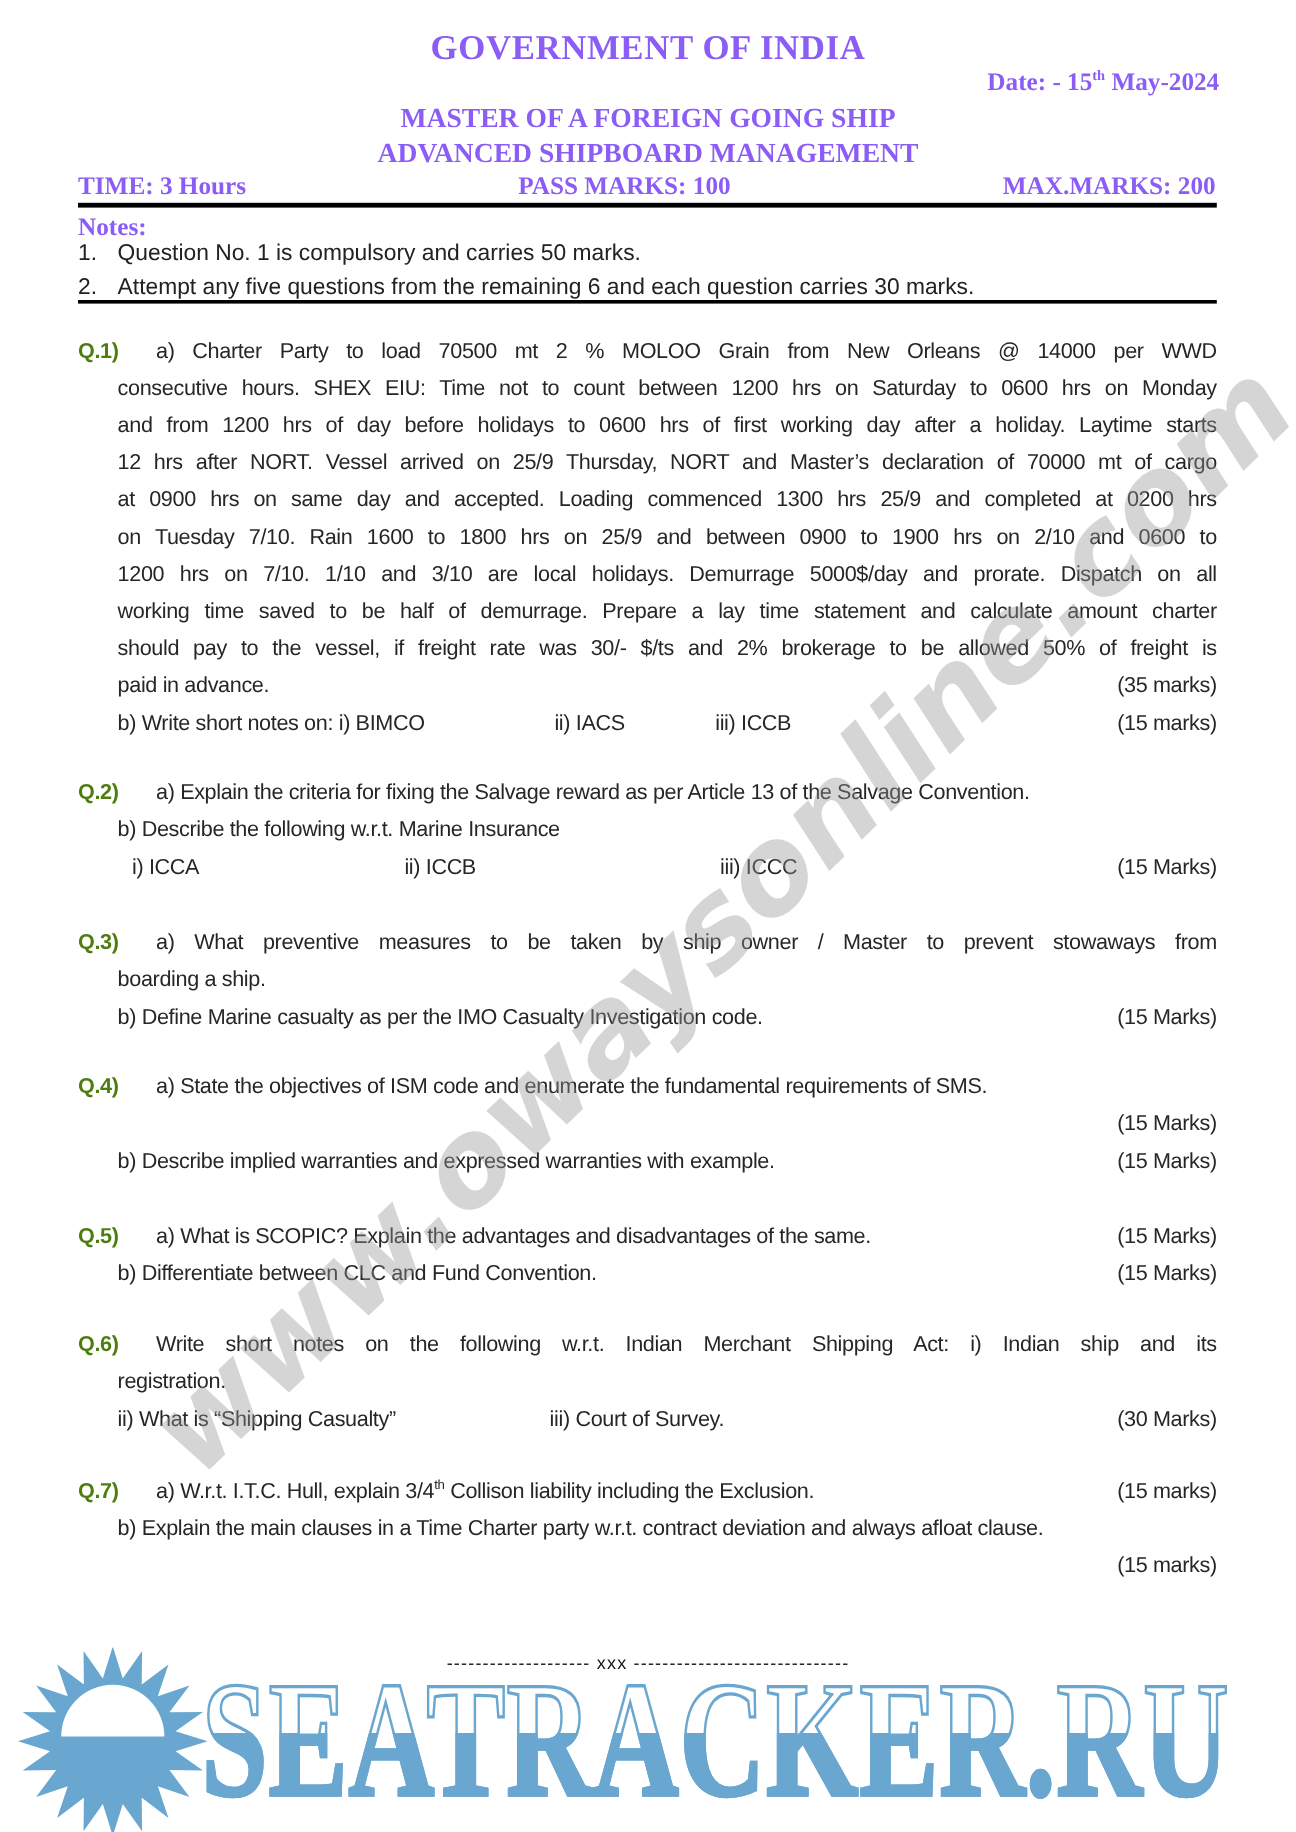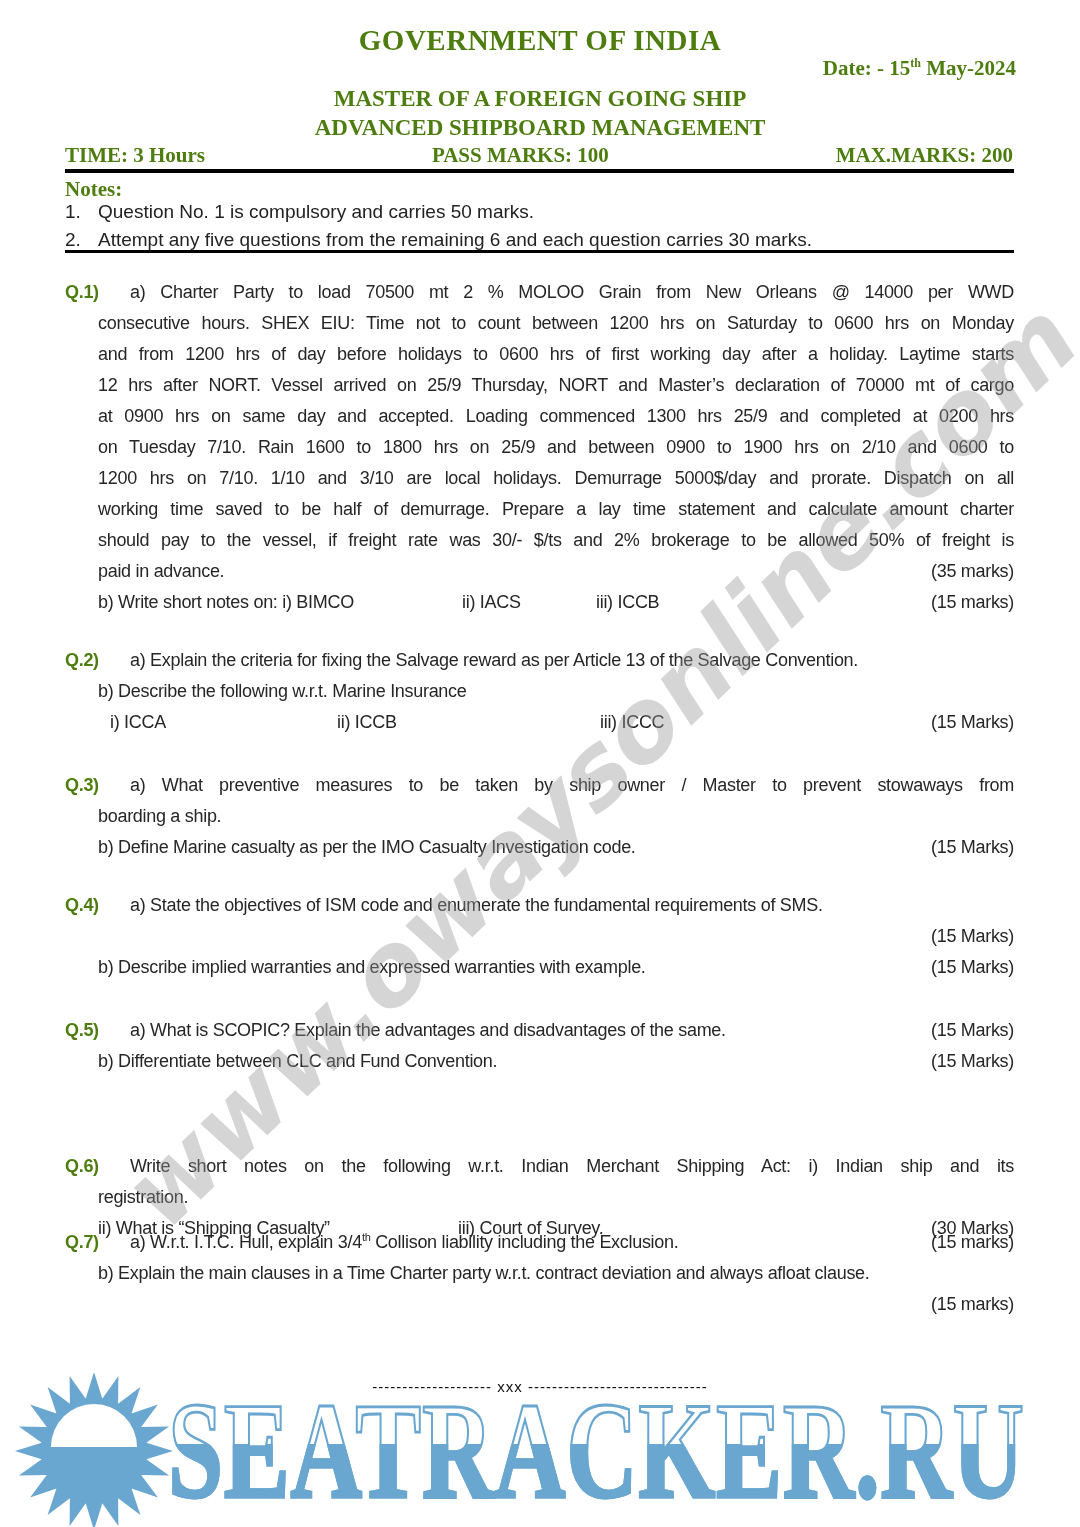--- a/index.html
+++ b/index.html
@@ -1,21 +1,21 @@
 <!DOCTYPE html>
 <html><head>
 <meta charset="utf-8">
 <style>
   html,body{margin:0;padding:0;}
   body{
     width:1080px;height:1527px;background:#ffffff;color:#222;
     font-family:"Liberation Sans","DejaVu Sans",sans-serif;
     position:relative;overflow:hidden;
   }
-  .serif{font-family:"Liberation Serif","DejaVu Serif",serif;font-weight:bold;color:#4d7c0f;}
+  .serif{font-family:"Liberation Serif","DejaVu Serif",serif;font-weight:bold;color:#8b5cf6;}
   
   .doc-title{position:absolute;top:24px;left:0;width:100%;text-align:center;font-size:29px;letter-spacing:0.5px;}
   .date-line{position:absolute;top:56px;right:64px;font-size:21px;}
   .date-line sup{font-size:12px;vertical-align:super;line-height:0;}
   .subtitle1{position:absolute;top:86px;left:0;width:100%;text-align:center;font-size:23px;}
   .subtitle2{position:absolute;top:115px;left:0;width:100%;text-align:center;font-size:23px;}
   .time-row{position:absolute;top:143px;left:65px;right:67px;display:flex;justify-content:space-between;font-size:21px;}
   .rule1{position:absolute;top:169px;left:65px;right:66px;height:4px;background:#000;}
   .notes-head{position:absolute;top:177px;left:65px;font-size:21px;text-decoration-thickness:2px;text-underline-offset:3px;}
   .note-item{position:absolute;left:65px;right:67px;display:flex;font-size:19px;line-height:26px;}
@@ -28,21 +28,21 @@
   .jline{text-align:justify;text-align-last:justify;text-justify:inter-word;}
   .first-indent{text-indent:32px;}
   .row{display:flex;}
   .row .marks{margin-left:auto;flex:none;text-align:left;}
   .c1{width:364px;flex:none;} .c2{width:134px;flex:none;}
   .c3{width:227px;flex:none;margin-left:12px;} .c4{width:263px;flex:none;}
   .c5{width:360px;flex:none;}
   .grow{flex:1;}
   sup.small{font-size:11px;vertical-align:super;line-height:0;}
   .q1{top:277px;} .q2{top:645px;} .q3{top:770px;} .q4{top:890px;}
-  .q5{top:1015px;} .q6{top:1151px;} .q7{top:1227px;}
+  .q5{top:1015px;} .q6{top:1105px;} .q7{top:1227px;}
   
   .divider{position:absolute;top:1378px;left:0;width:1080px;text-align:center;font-size:15px;letter-spacing:1px;color:#111;}
   .watermark{
     position:absolute;top:775px;left:-10px;width:1080px;text-align:center;white-space:nowrap;
     font-family:"DejaVu Sans",sans-serif;font-weight:bold;font-style:italic;font-size:100px;
     color:rgba(150,150,150,0.40);transform:rotate(-44deg);pointer-events:none;z-index:5;
   }
   .sun-logo{position:absolute;left:14px;top:1373px;width:160px;height:160px;z-index:2;}
   .logo-text{
     position:absolute;left:168px;top:1381px;z-index:2;white-space:nowrap;

